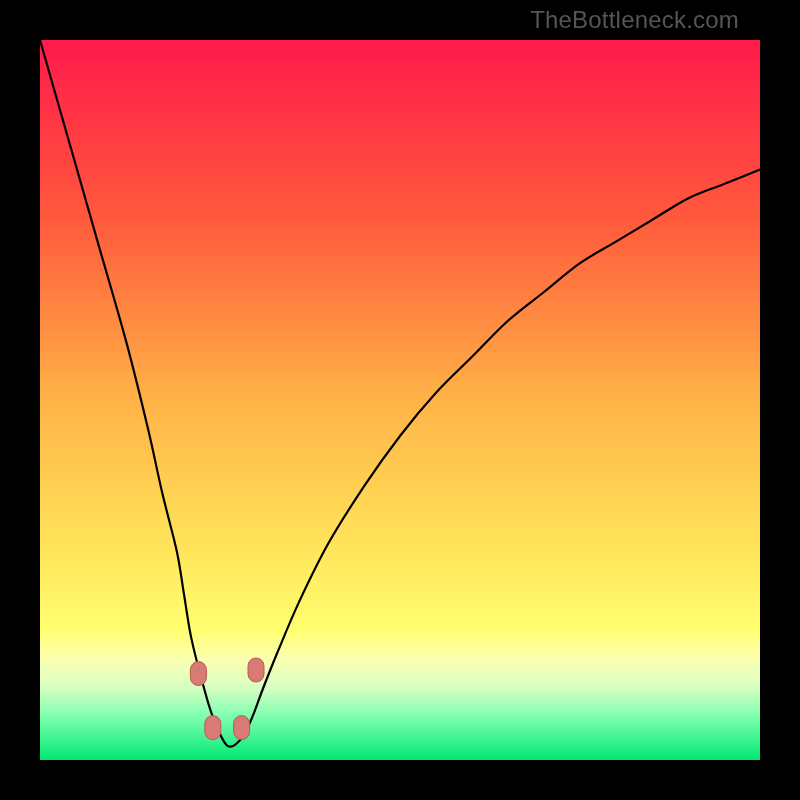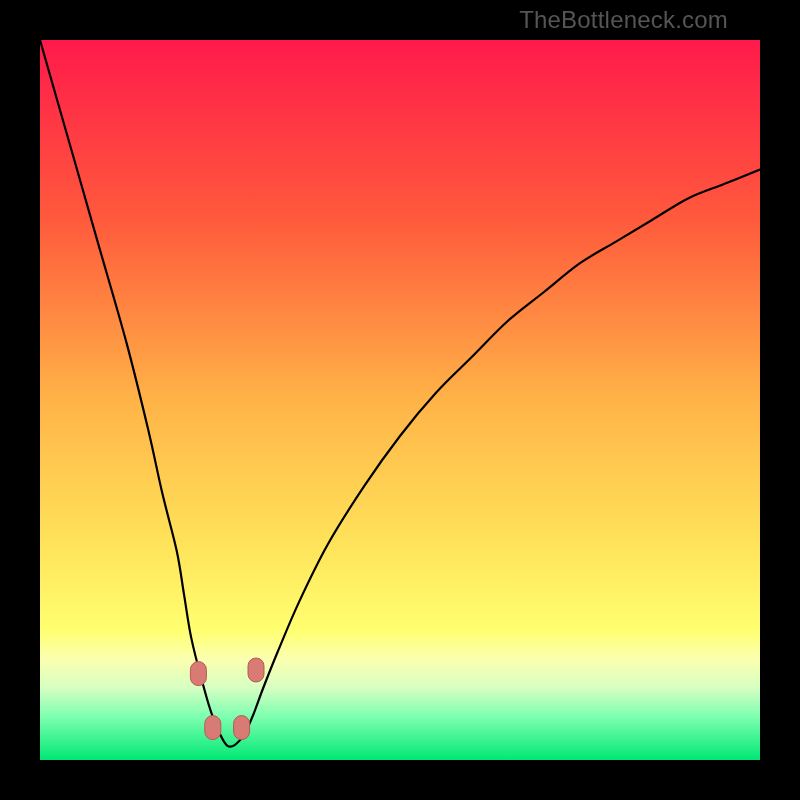--- a/index.html
+++ b/index.html
@@ -9,20 +9,21 @@
     height: 800px;
     background: #000;
     overflow: hidden;
     font-family: Arial, Helvetica, sans-serif;
   }
   .outer {
     position: relative;
     width: 740px;
     height: 800px;
     background: #000;
+    padding-left: 11px;
   }
   .watermark {
     position: absolute;
     top: 6px;
     right: 12px;
     color: #555;
     font-size: 24px;
     font-weight: 500;
     letter-spacing: 0.2px;
     user-select: none;

